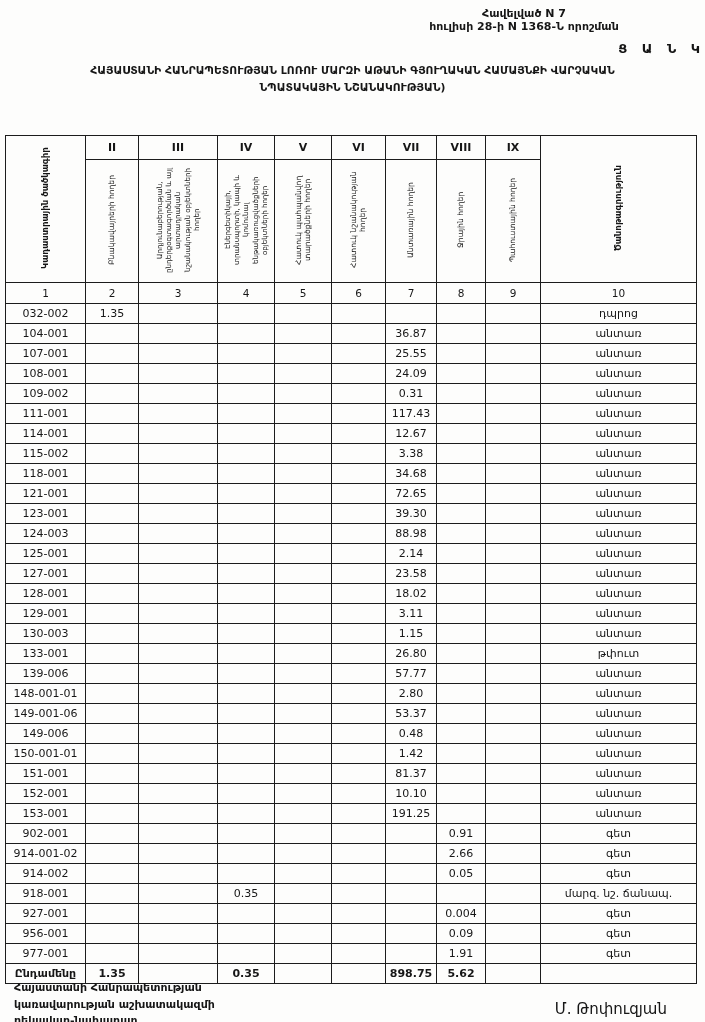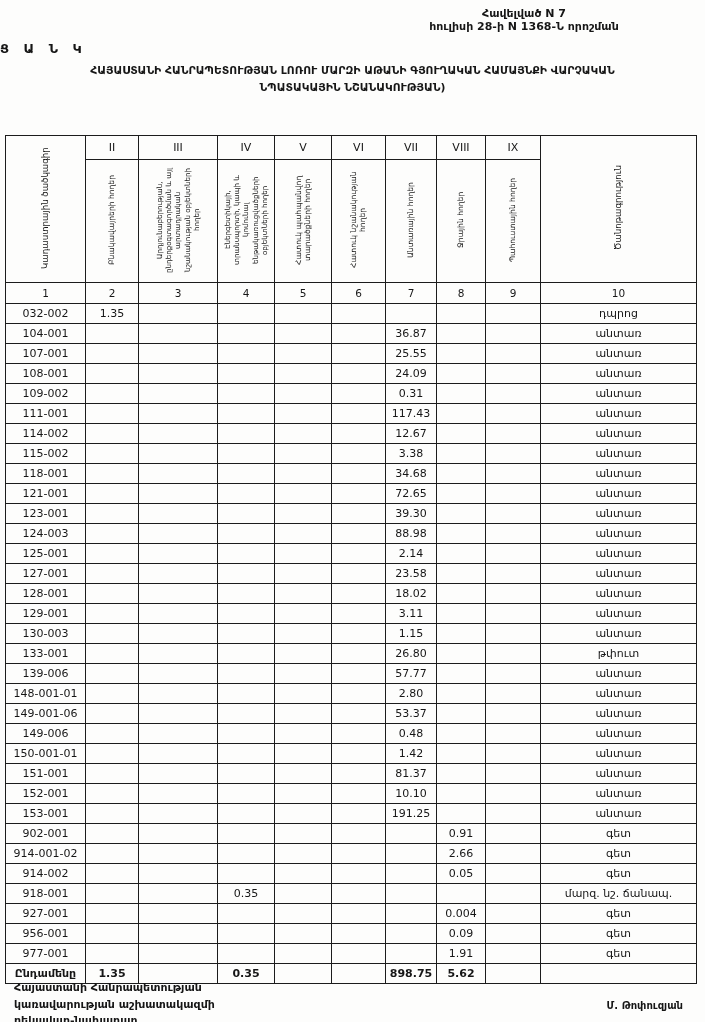--- a/index.html
+++ b/index.html
@@ -13,42 +13,42 @@
   .sheet{position:relative;width:705px;height:1022px;overflow:hidden;}
 
   
   .appendix{
     position:absolute;top:7px;right:8px;width:346px;
     text-align:center;font-size:11px;font-weight:bold;line-height:1.22;
   }
 
   .doc-title{
     position:absolute;top:41px;left:0;width:705px;
-    text-align:left;font-size:13px;font-weight:bold;letter-spacing:5px;
+    text-align:right;font-size:13px;font-weight:bold;letter-spacing:5px;
   }
   .doc-subtitle{
     position:absolute;top:62px;left:8px;width:689px;
     text-align:center;font-size:10.8px;font-weight:bold;line-height:1.62;
   }
 
   
   table.land{
     position:absolute;top:135px;left:5px;
     width:692px;table-layout:fixed;
     border-collapse:collapse;
   }
   table.land td{
     border:1.5px solid #1c1c1c;
     padding:0 2px;
     text-align:center;vertical-align:middle;
     font-size:11px;
     height:19px;
     overflow:hidden;white-space:nowrap;
   }
-  tr.roman-row td{height:23px;font-size:11px;font-weight:normal;}
+  tr.roman-row td{height:23px;font-size:11px;font-weight:bold;}
   tr.rotated-row td{height:122px;}
   tr.number-row td{height:20px;font-size:10.5px;}
 
   .rot{
     display:inline-block;
     writing-mode:vertical-rl;
     transform:rotate(180deg);
     white-space:normal;
     font-size:7.6px;line-height:1.25;
     height:114px;
@@ -60,22 +60,22 @@
   td.code{text-align:left;padding-left:4px;margin-left:16px;}
   td.note{text-align:left;padding-left:5px;font-size:10.5px;}
   td.total{font-weight:bold;}
 
   
   .footer-left{
     position:absolute;left:14px;top:980px;
     font-size:11px;font-weight:bold;line-height:1.5;
   }
   .signature{
-    position:absolute;right:22px;top:1000px;
-    font-size:10px;font-weight:bold;
+    position:absolute;right:38px;top:1000px;
+    font-size:15px;font-weight:normal;
   }
 </style>
 </head>
 <body>
 
 <div class="sheet">
 
   <div class="appendix">
     <div>Հավելված N 7</div>
     <div>հուլիսի 28-ի N 1368-Ն որոշման</div>
@@ -204,21 +204,21 @@
           <td class="val"></td>
           <td class="val"></td>
           <td class="val"></td>
           <td class="val"></td>
           <td class="val">117.43</td>
           <td class="val"></td>
           <td class="val"></td>
           <td class="note">անտառ</td>
         </tr>
         <tr>
-          <td class="code">114-002</td>
+          <td class="code">114-001</td>
           <td class="val"></td>
           <td class="val"></td>
           <td class="val"></td>
           <td class="val"></td>
           <td class="val"></td>
           <td class="val">12.67</td>
           <td class="val"></td>
           <td class="val"></td>
           <td class="note">անտառ</td>
         </tr>

